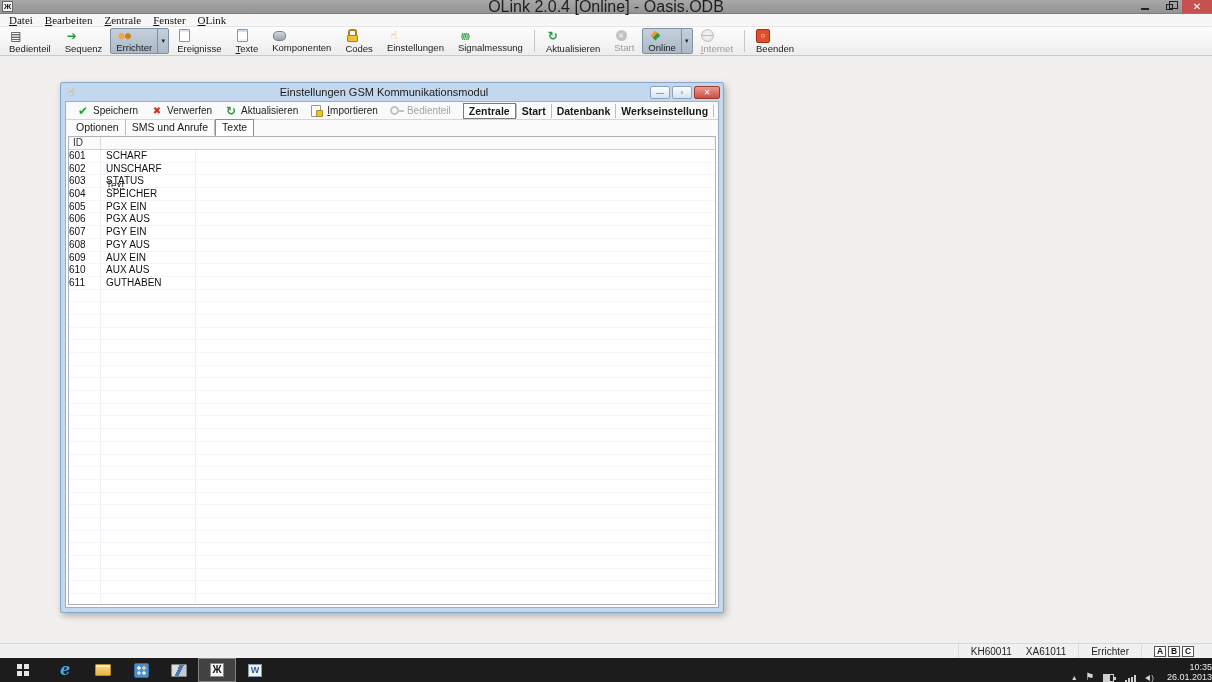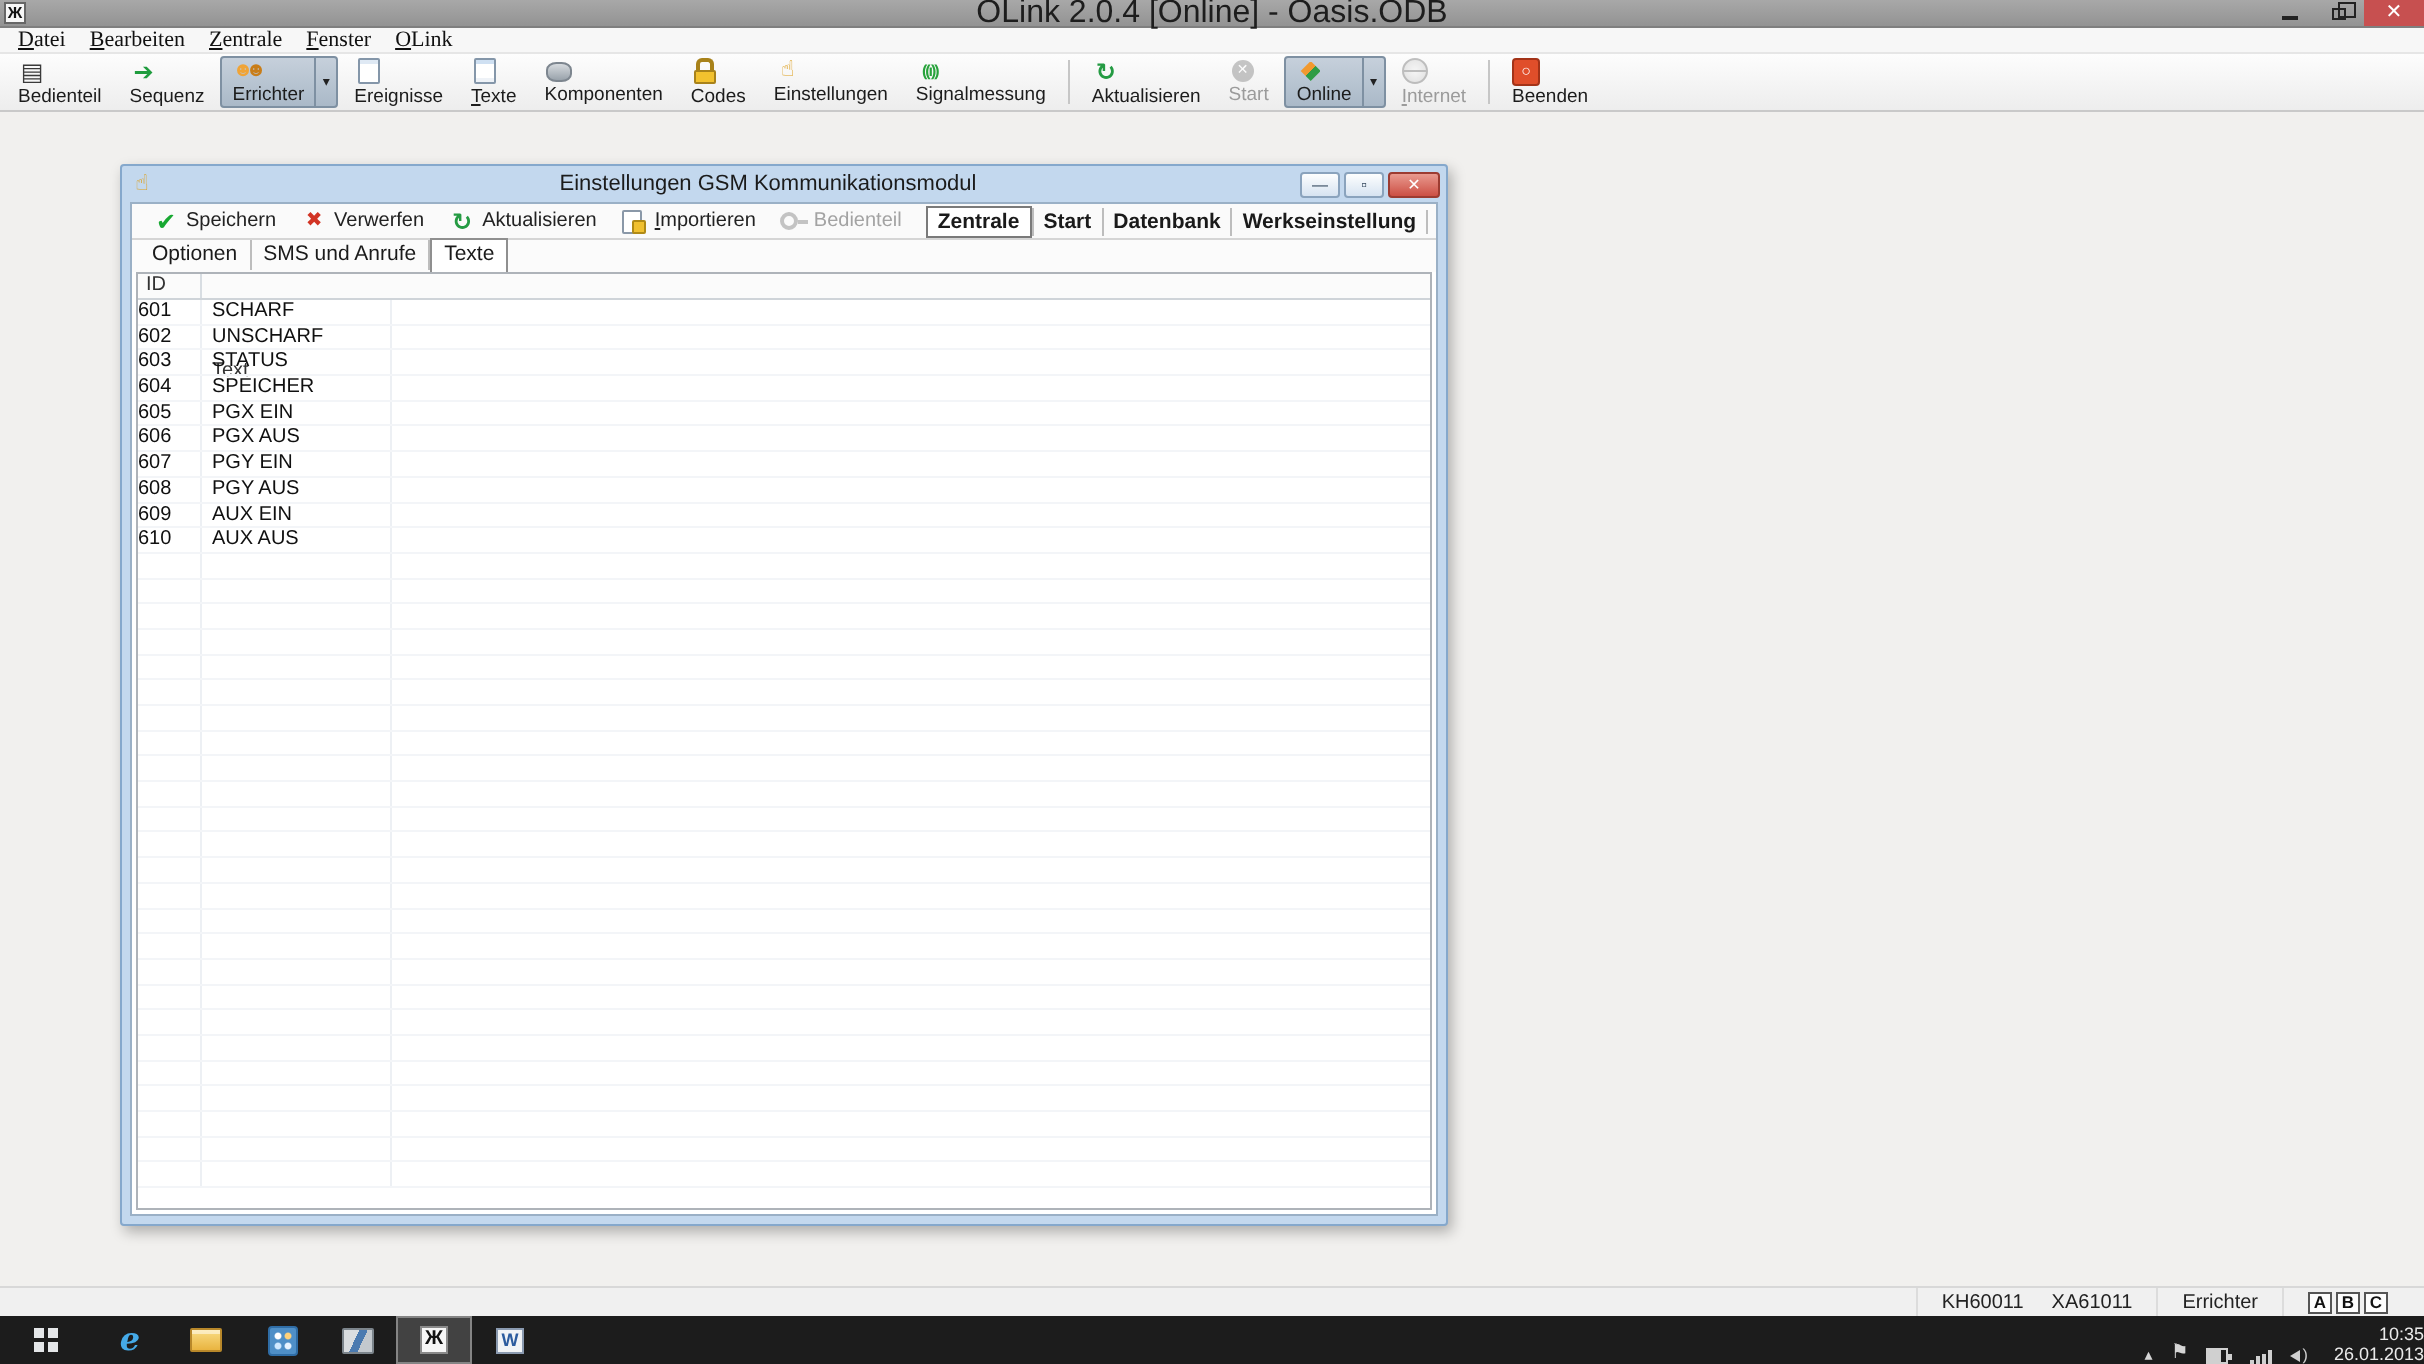--- a/index.html
+++ b/index.html
@@ -347,20 +347,25 @@
               <span class="td-id">609</span>
               <span class="td-text">AUX EIN</span>
               <span class="td-rest"></span>
             </div>
             <div class="trow">
               <span class="td-id">610</span>
               <span class="td-text">AUX AUS</span>
               <span class="td-rest"></span>
             </div>
             <div class="trow">
+              <span class="td-id">611</span>
+              <span class="td-text">GUTHABEN</span>
+              <span class="td-rest"></span>
+            </div>
+            <div class="trow">
               <span class="td-id"></span>
               <span class="td-text"></span>
               <span class="td-rest"></span>
             </div>
             <div class="trow">
               <span class="td-id"></span>
               <span class="td-text"></span>
               <span class="td-rest"></span>
             </div>
             <div class="trow">

